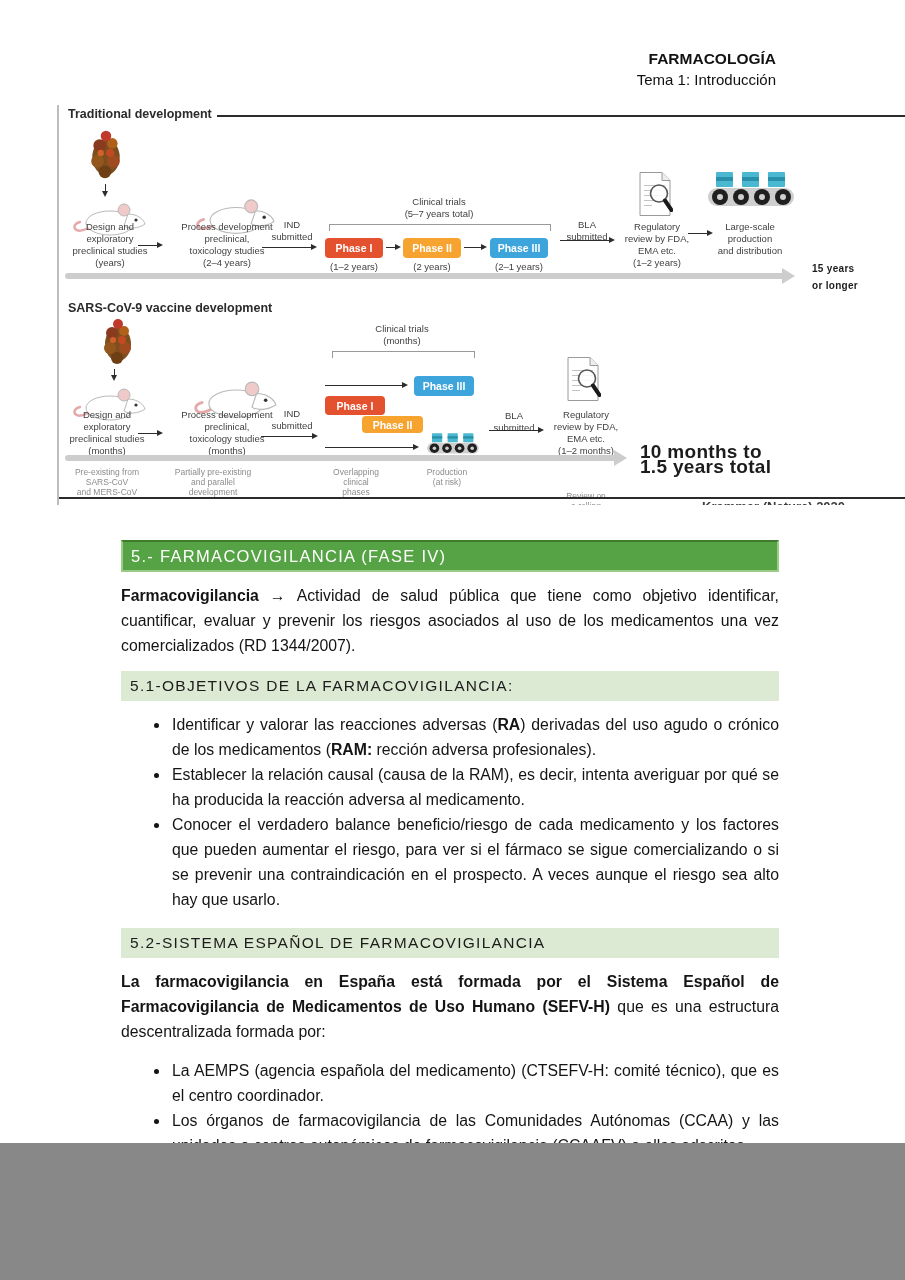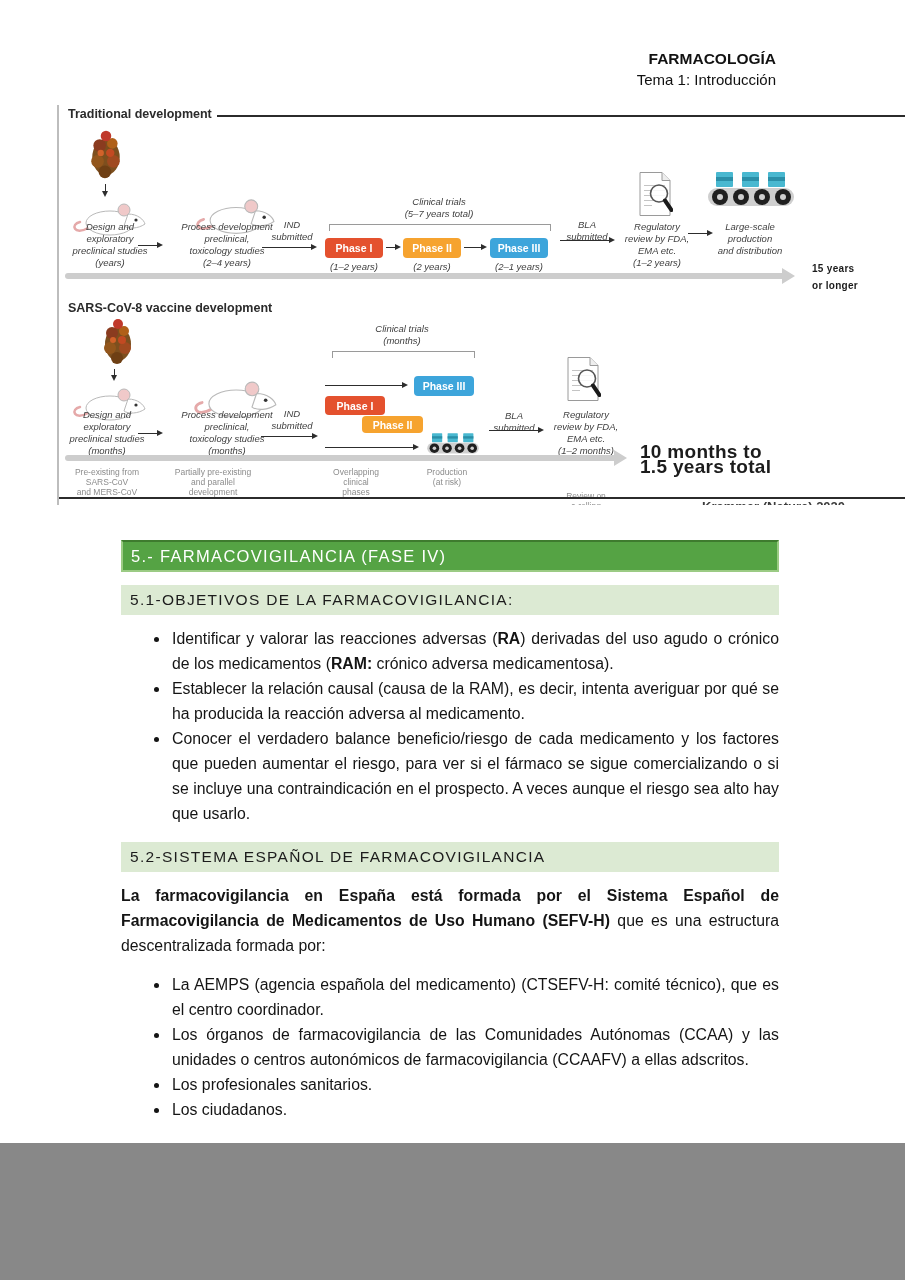--- a/index.html
+++ b/index.html
@@ -13,21 +13,21 @@
 
   
   .fig{position:absolute;left:57px;top:105px;width:848px;height:400px;overflow:hidden;
        border-left:2px solid #bdbdbd;background:#fff;}
   .fig *{box-sizing:border-box;}
   .topline{position:absolute;left:4px;top:10px;right:0;border-top:2px solid #2b2b2b;}
   .botline{position:absolute;left:0;right:0;top:392px;border-top:2px solid #2b2b2b;}
   .ft{position:absolute;font-weight:bold;font-size:12.5px;color:#2b2b2b;background:#fff;
       padding:0 5px;z-index:3;white-space:nowrap;}
   .fl{position:absolute;font-size:9.5px;line-height:12px;color:#3f3f3f;text-align:center;
-      white-space:pre-line;font-style:italic;}
+      white-space:pre-line;}
   .fn{position:absolute;font-size:8.5px;line-height:10px;color:#8c8c8c;text-align:center;
       white-space:pre-line;}
   .fdur{position:absolute;font-weight:bold;font-size:10px;line-height:17px;color:#1c1c1c;
       white-space:pre-line;letter-spacing:.3px;}
   .phase{position:absolute;border-radius:4px;color:#fff;font-weight:bold;font-size:10.5px;
       display:flex;align-items:center;justify-content:center;z-index:2;}
   .p1{background:var(--phase1);} .p2{background:var(--phase2);} .p3{background:var(--phase3);}
   .harrow{position:absolute;height:0;border-top:1.3px solid #2d2d2d;}
   .harrow::after{content:"";position:absolute;right:-6px;top:-4.4px;
       border:3.6px solid transparent;border-left:6px solid #2d2d2d;}
@@ -174,21 +174,21 @@
         </g>
     </svg>
     <div class="fl" style="left:634px;top:116px;width:114px;">Large-scale
 production
 and distribution</div>
 
     <div class="gray-arrow" style="left:6px;top:168px;width:725px;"></div>
     <div class="fdur" style="left:753px;top:155px;">15 years
 or longer</div>
 
-    <div class="ft" style="left:4px;top:196px;">SARS-CoV-8 vaccine development</div>
+    <div class="ft" style="left:4px;top:196px;">SARS-CoV-9 vaccine development</div>
 
     <svg class="icon" style="left:41px;top:212px;width:36px;height:50px;" viewBox="0 0 36 48">
       <ellipse cx="18" cy="26" rx="13" ry="17" fill="#7d4f1e"></ellipse>
       <circle cx="12" cy="15" r="6" fill="#8a3b1f"></circle>
         <circle cx="24" cy="13" r="5" fill="#b06018"></circle>
       <circle cx="18" cy="6" r="5" fill="#c0392b"></circle>
         <circle cx="10" cy="30" r="6" fill="#93561c"></circle>
       <circle cx="25" cy="30" r="6" fill="#a04a20"></circle>
         <circle cx="17" cy="40" r="6" fill="#6e3f14"></circle>
       <circle cx="22" cy="22" r="4" fill="#c24a22"></circle>
@@ -302,27 +302,28 @@
 basis?</div>
 
     <div class="botline"></div>
     <div class="citation" style="left:643px;top:394px;">Krammer (Nature) 2020</div>
   </div>
 
   <div class="main">
 
     <div class="bar-dark">5.- FARMACOVIGILANCIA (FASE IV)</div>
 
+    <p class="para"><b>Farmacovigilancia</b><b> → </b><span> Actividad de salud pública que tiene como objetivo identificar, cuantificar, evaluar y prevenir los riesgos asociados al uso de los medicamentos una vez comercializados (RD 1344/2007).</span></p>
 
     <div class="bar-light">5.1-OBJETIVOS DE LA FARMACOVIGILANCIA:</div>
 
     <ul>
-      <li><span>Identificar y valorar las reacciones adversas (</span><b>RA</b><span>) derivadas del uso agudo o crónico de los medicamentos (</span><b>RAM:</b><span> crónico adversa medicamentosa).</span></li>
+      <li><span>Identificar y valorar las reacciones adversas (</span><b>RA</b><span>) derivadas del uso agudo o crónico de los medicamentos (</span><b>RAM:</b><span> rección adversa profesionales).</span></li>
       <li><span>Establecer la relación causal (causa de la RAM), es decir, intenta averiguar por qué se ha producida la reacción adversa al medicamento.</span></li>
-      <li><span>Conocer el verdadero balance beneficio/riesgo de cada medicamento y los factores que pueden aumentar el riesgo, para ver si el fármaco se sigue comercializando o si se incluye una contraindicación en el prospecto. A veces aunque el riesgo sea alto hay que usarlo.</span></li>
+      <li><span>Conocer el verdadero balance beneficio/riesgo de cada medicamento y los factores que pueden aumentar el riesgo, para ver si el fármaco se sigue comercializando o si se prevenir una contraindicación en el prospecto. A veces aunque el riesgo sea alto hay que usarlo.</span></li>
     </ul>
 
     <div class="bar-light mt-lg">5.2-SISTEMA ESPAÑOL DE FARMACOVIGILANCIA</div>
 
     <p class="para"><b>La farmacovigilancia en España está formada por el Sistema Español de Farmacovigilancia de Medicamentos de Uso Humano (SEFV-H)</b><span> que es una estructura descentralizada formada por:</span></p>
 
     <ul style="margin-top:14px;">
       <li><span>La AEMPS (agencia española del medicamento) (CTSEFV-H: comité técnico), que es el centro coordinador.</span></li>
       <li><span>Los órganos de farmacovigilancia de las Comunidades Autónomas (CCAA) y las unidades o centros autonómicos de farmacovigilancia (CCAAFV) a ellas adscritos.</span></li>
       <li><span>Los profesionales sanitarios.</span></li>

